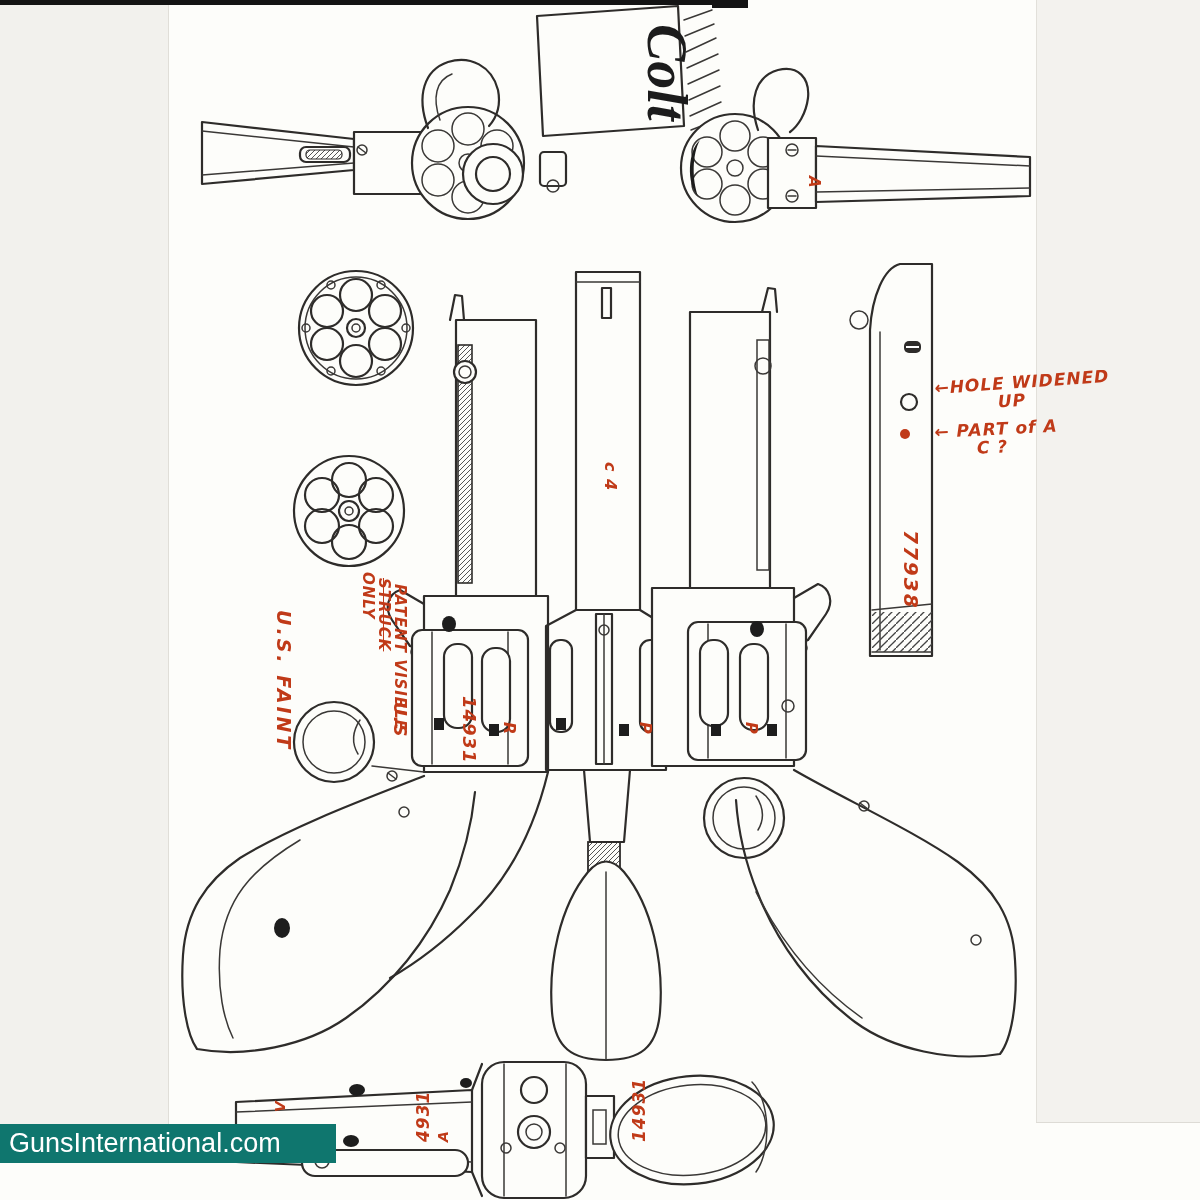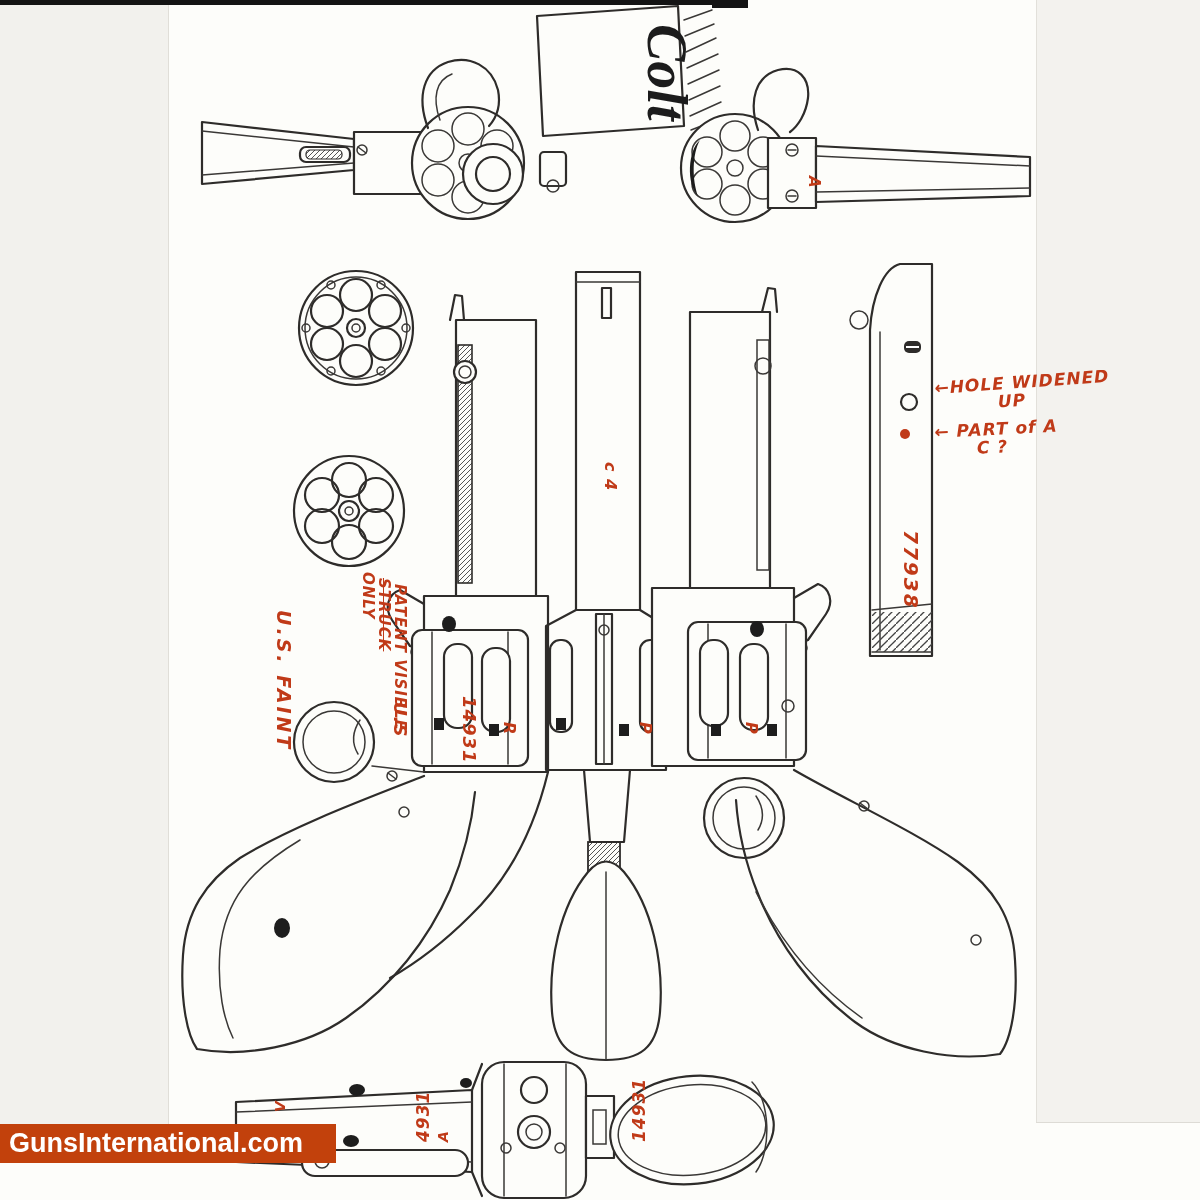--- a/index.html
+++ b/index.html
@@ -21,22 +21,22 @@
   .ink-fill{fill:#1d1d1d;stroke:none;}
   .red-fill{fill:#c03a18;stroke:none;}
   .ann{
     position:absolute;color:#c03a18;
     font-family:"DejaVu Sans",sans-serif;font-weight:600;font-style:italic;
     white-space:pre;transform-origin:0 0;line-height:1.05;letter-spacing:1px;
   }
   .struck{text-decoration:line-through;}
   .watermark{
     position:absolute;left:0;top:1124px;width:336px;height:39px;
-    background:#c2410c;color:#ffffff;display:flex;align-items:center;
-    font-weight:bold;font-size:27px;padding-left:9px;box-sizing:border-box;
+    background:#0f766e;color:#ffffff;display:flex;align-items:center;
+    font-weight:normal;font-size:27px;padding-left:9px;box-sizing:border-box;
     letter-spacing:0px;font-family:"Liberation Sans",sans-serif;
   }
   .logo-text{
     font-family:"Liberation Serif",serif;font-weight:bold;font-style:italic;
     fill:#1c1c1c;font-size:56px;
   }
 </style>
 </head>
 <body>
 

